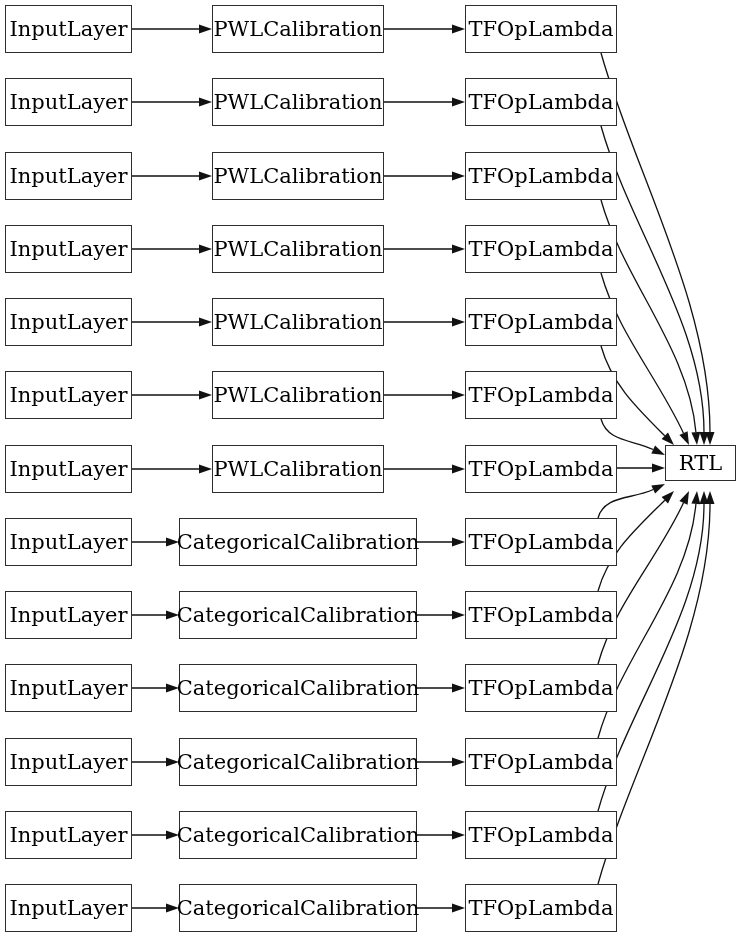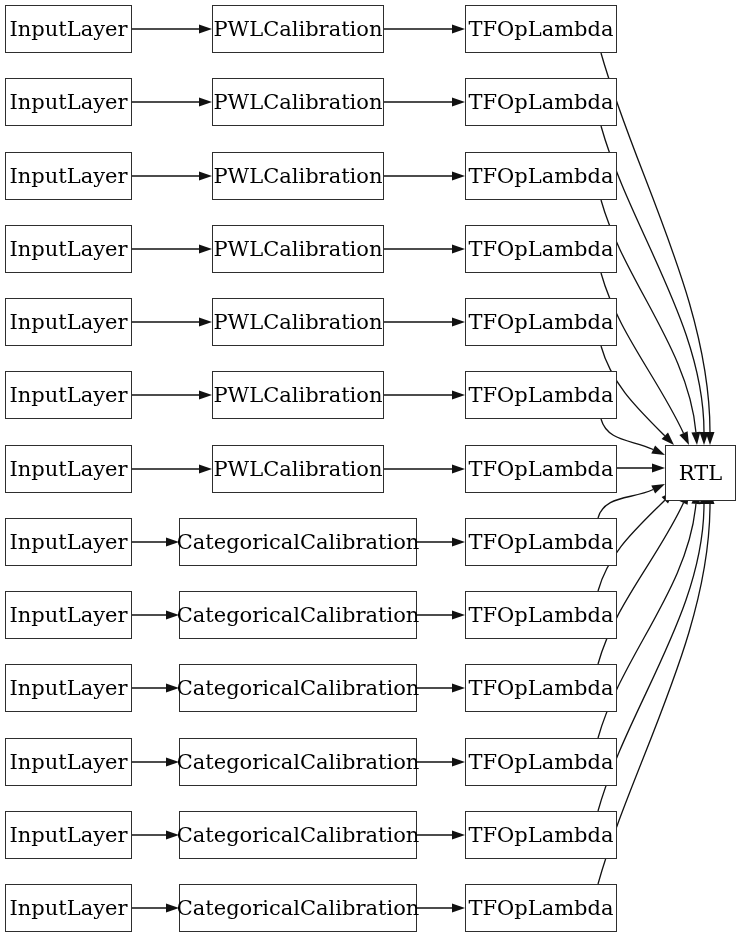--- a/index.html
+++ b/index.html
@@ -139,14 +139,14 @@
       <div class="node" style="left: 5px; top: 738px; width: 127px; height: 48px;">InputLayer</div>
       <div class="node" style="left: 179px; top: 738px; width: 238px; height: 48px;">CategoricalCalibration</div>
       <div class="node" style="left: 465px; top: 738px; width: 152px; height: 48px;">TFOpLambda</div>
       <div class="node" style="left: 5px; top: 811px; width: 127px; height: 48px;">InputLayer</div>
       <div class="node" style="left: 179px; top: 811px; width: 238px; height: 48px;">CategoricalCalibration</div>
       <div class="node" style="left: 465px; top: 811px; width: 152px; height: 48px;">TFOpLambda</div>
       <div class="node" style="left: 5px; top: 884px; width: 127px; height: 48px;">InputLayer</div>
       <div class="node" style="left: 179px; top: 884px; width: 238px; height: 48px;">CategoricalCalibration</div>
       <div class="node" style="left: 465px; top: 884px; width: 152px; height: 48px;">TFOpLambda</div>
     </div>
-  <div class="node" id="rtl-node" style="left:665px; top:445px; width:71px; height:56px;">RTL</div>
+  <div class="node" id="rtl-node" style="left:665px; top:445px; width:71px; height:36px;">RTL</div>
 </div>
 
 </body></html>

